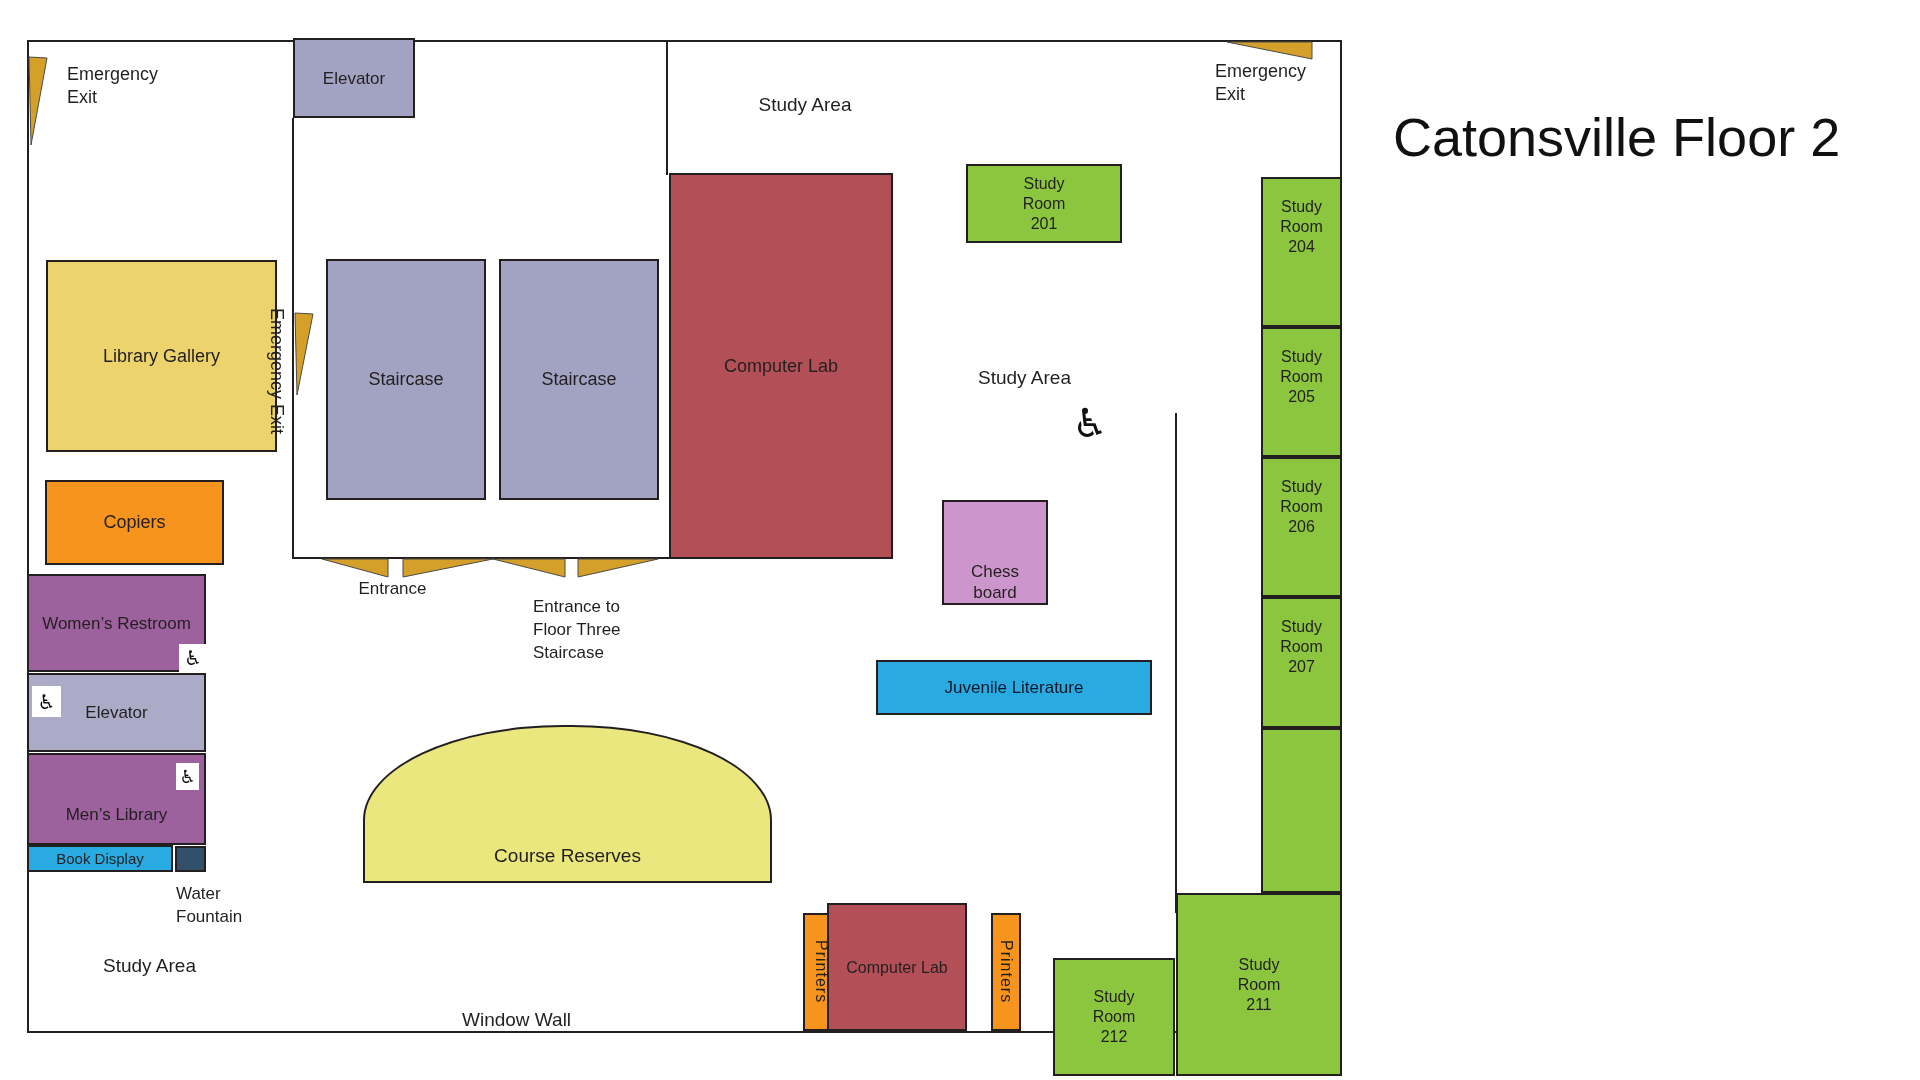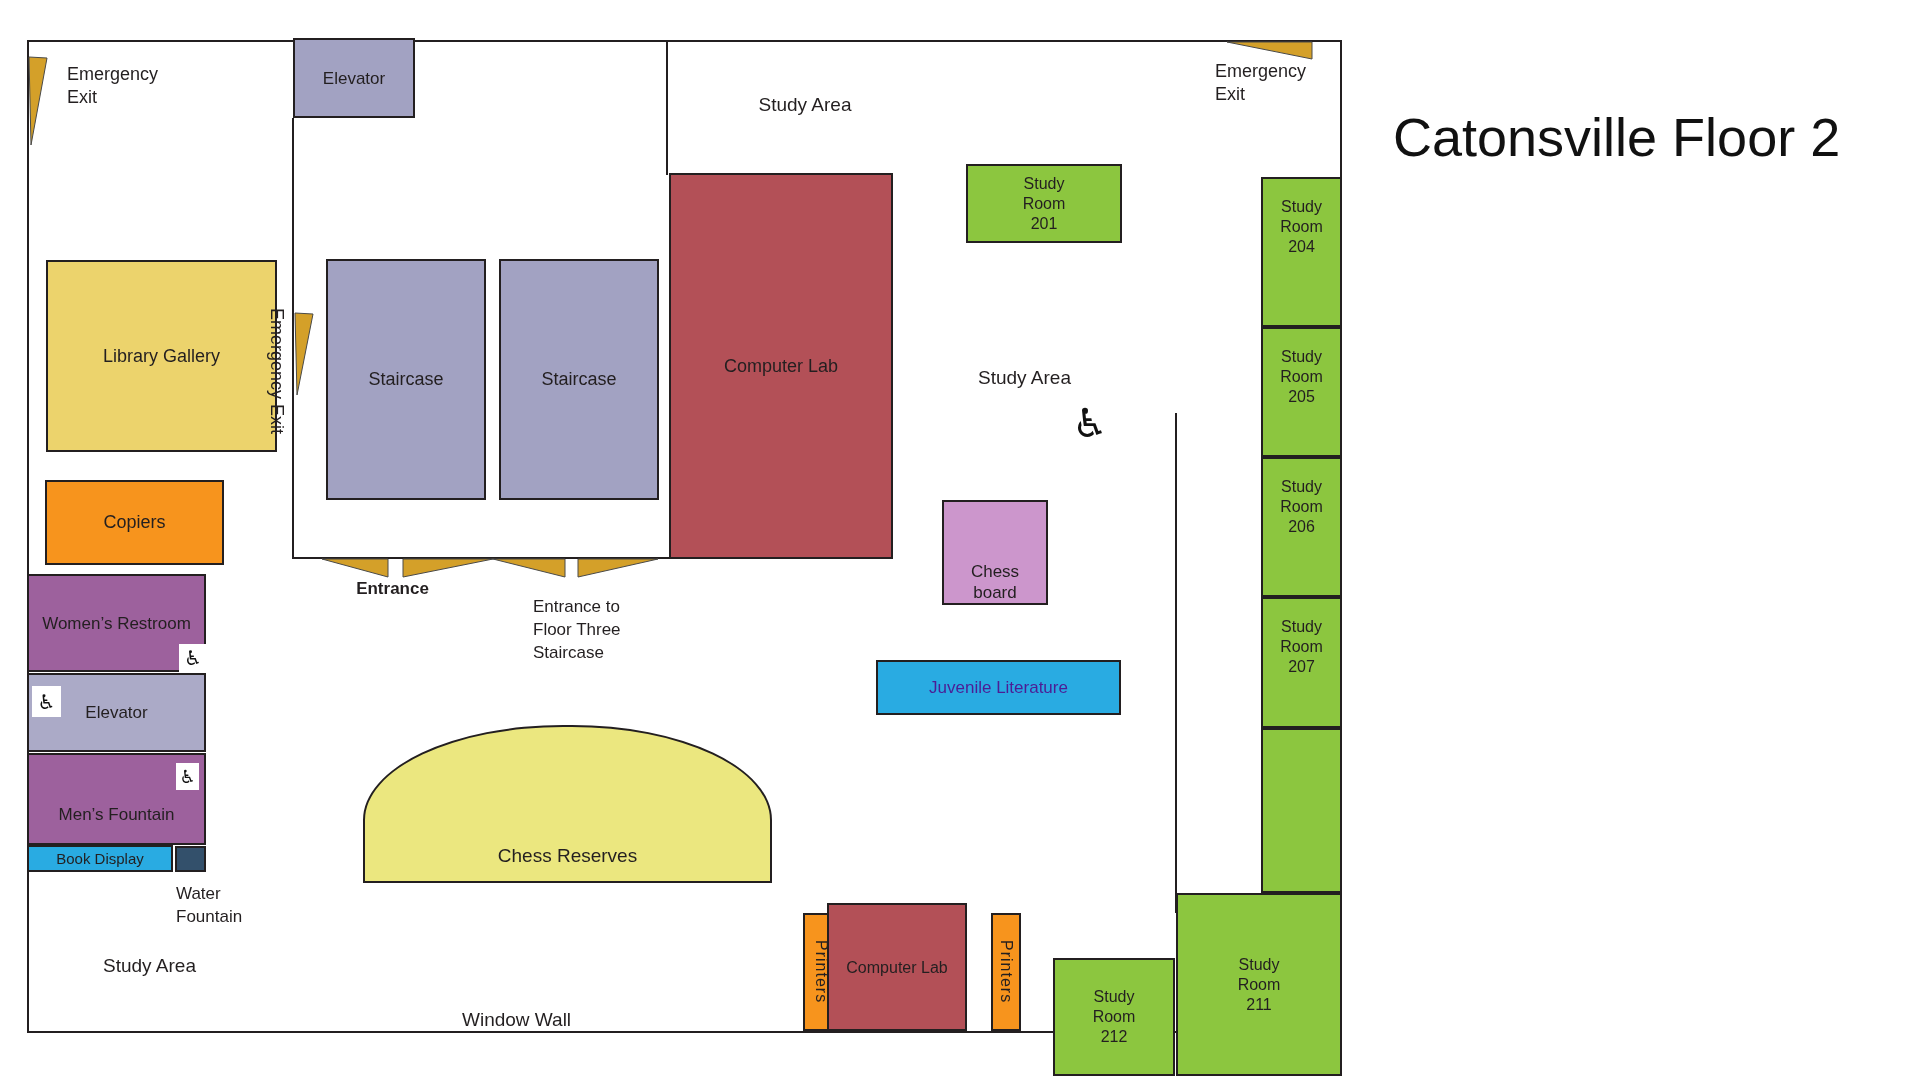--- a/index.html
+++ b/index.html
@@ -121,42 +121,42 @@
   </div>
 
   <div class="rm periwinkle2" style="left:27px;top:673px;width:179px;height:79px;">
     <span>Elevator</span>
     <div class="wcbox" style="left:3px;top:11px;width:29px;height:31px;">
       <span>♿</span>
     </div>
   </div>
 
   <div class="rm purple" style="left:27px;top:753px;width:179px;height:92px;align-items:flex-end;padding-bottom:18px;">
-    <span>Men’s Fountain</span>
+    <span>Men’s Library</span>
     <div class="wcbox" style="left:147px;top:8px;width:23px;height:27px;font-size:18px;">
       <span>♿</span>
     </div>
   </div>
 
   <div class="rm blue" style="left:27px;top:845px;width:146px;height:27px;font-size:15px;">
     <span>Book Display</span>
   </div>
   <div class="rm navy" style="left:175px;top:846px;width:31px;height:26px;"></div>
 
   <div class="rm plum" style="left:942px;top:500px;width:106px;height:105px;align-items:flex-end;">
     <span class="ml">Chess
 board</span>
   </div>
 
-  <div class="rm blue" style="left:876px;top:660px;width:245px;height:55px;color:#4c1d95;">
+  <div class="rm blue" style="left:876px;top:660px;width:276px;height:55px;color:#0f172a;">
     <span>Juvenile Literature</span>
   </div>
 
   <div id="infodesk" class="deskyellow">
-    <div class="t2">Chess Reserves</div>
+    <div class="t2">Course Reserves</div>
   </div>
 
   <div class="rm orange" style="left:785px;top:913px;width:37px;height:118px;">
     <span class="vtext">Printers</span>
   </div>
   <div class="rm red" style="left:827px;top:903px;width:140px;height:128px;font-size:16px;">
     <span>Computer Lab</span>
   </div>
   <div class="rm orange" style="left:973px;top:913px;width:30px;height:118px;">
     <span class="vtext">Printers</span>
@@ -197,21 +197,21 @@
 
   <div class="lbl ml" style="left:67px;top:63px;">Emergency
 Exit</div>
   <div class="lbl ml" style="left:1215px;top:60px;">Emergency
 Exit</div>
   <div class="lbl vt" style="left:265px;top:308px;height:170px;">Emergency Exit</div>
   <div class="lbl" style="left:750px;top:93px;width:110px;text-align:center;font-size:19px;">Study Area</div>
   <div class="lbl" style="left:978px;top:366px;font-size:19px;">Study Area</div>
   <div class="lbl" style="left:103px;top:954px;font-size:19px;">Study Area</div>
   <div class="lbl" style="left:462px;top:1008px;font-size:19px;text-align:center;">Window Wall</div>
-  <div class="lbl" style="left:340px;top:577px;width:105px;text-align:center;font-size:17px;font-weight:bold;">Entrance</div>
+  <div class="lbl" style="left:340px;top:577px;width:105px;text-align:center;font-size:17px;">Entrance</div>
   <div class="lbl ml" style="left:533px;top:579px;font-size:17px;line-height:23px;margin-top:16px;">Entrance to
 Floor Three
 Staircase</div>
   <div class="lbl ml" style="left:176px;top:882px;font-size:17px;">Water
 Fountain</div>
 
   <div style="position:absolute;left:1072px;top:403px;font-size:40px;color:#111111;line-height:1;">
     <span>♿</span>
   </div>
 

